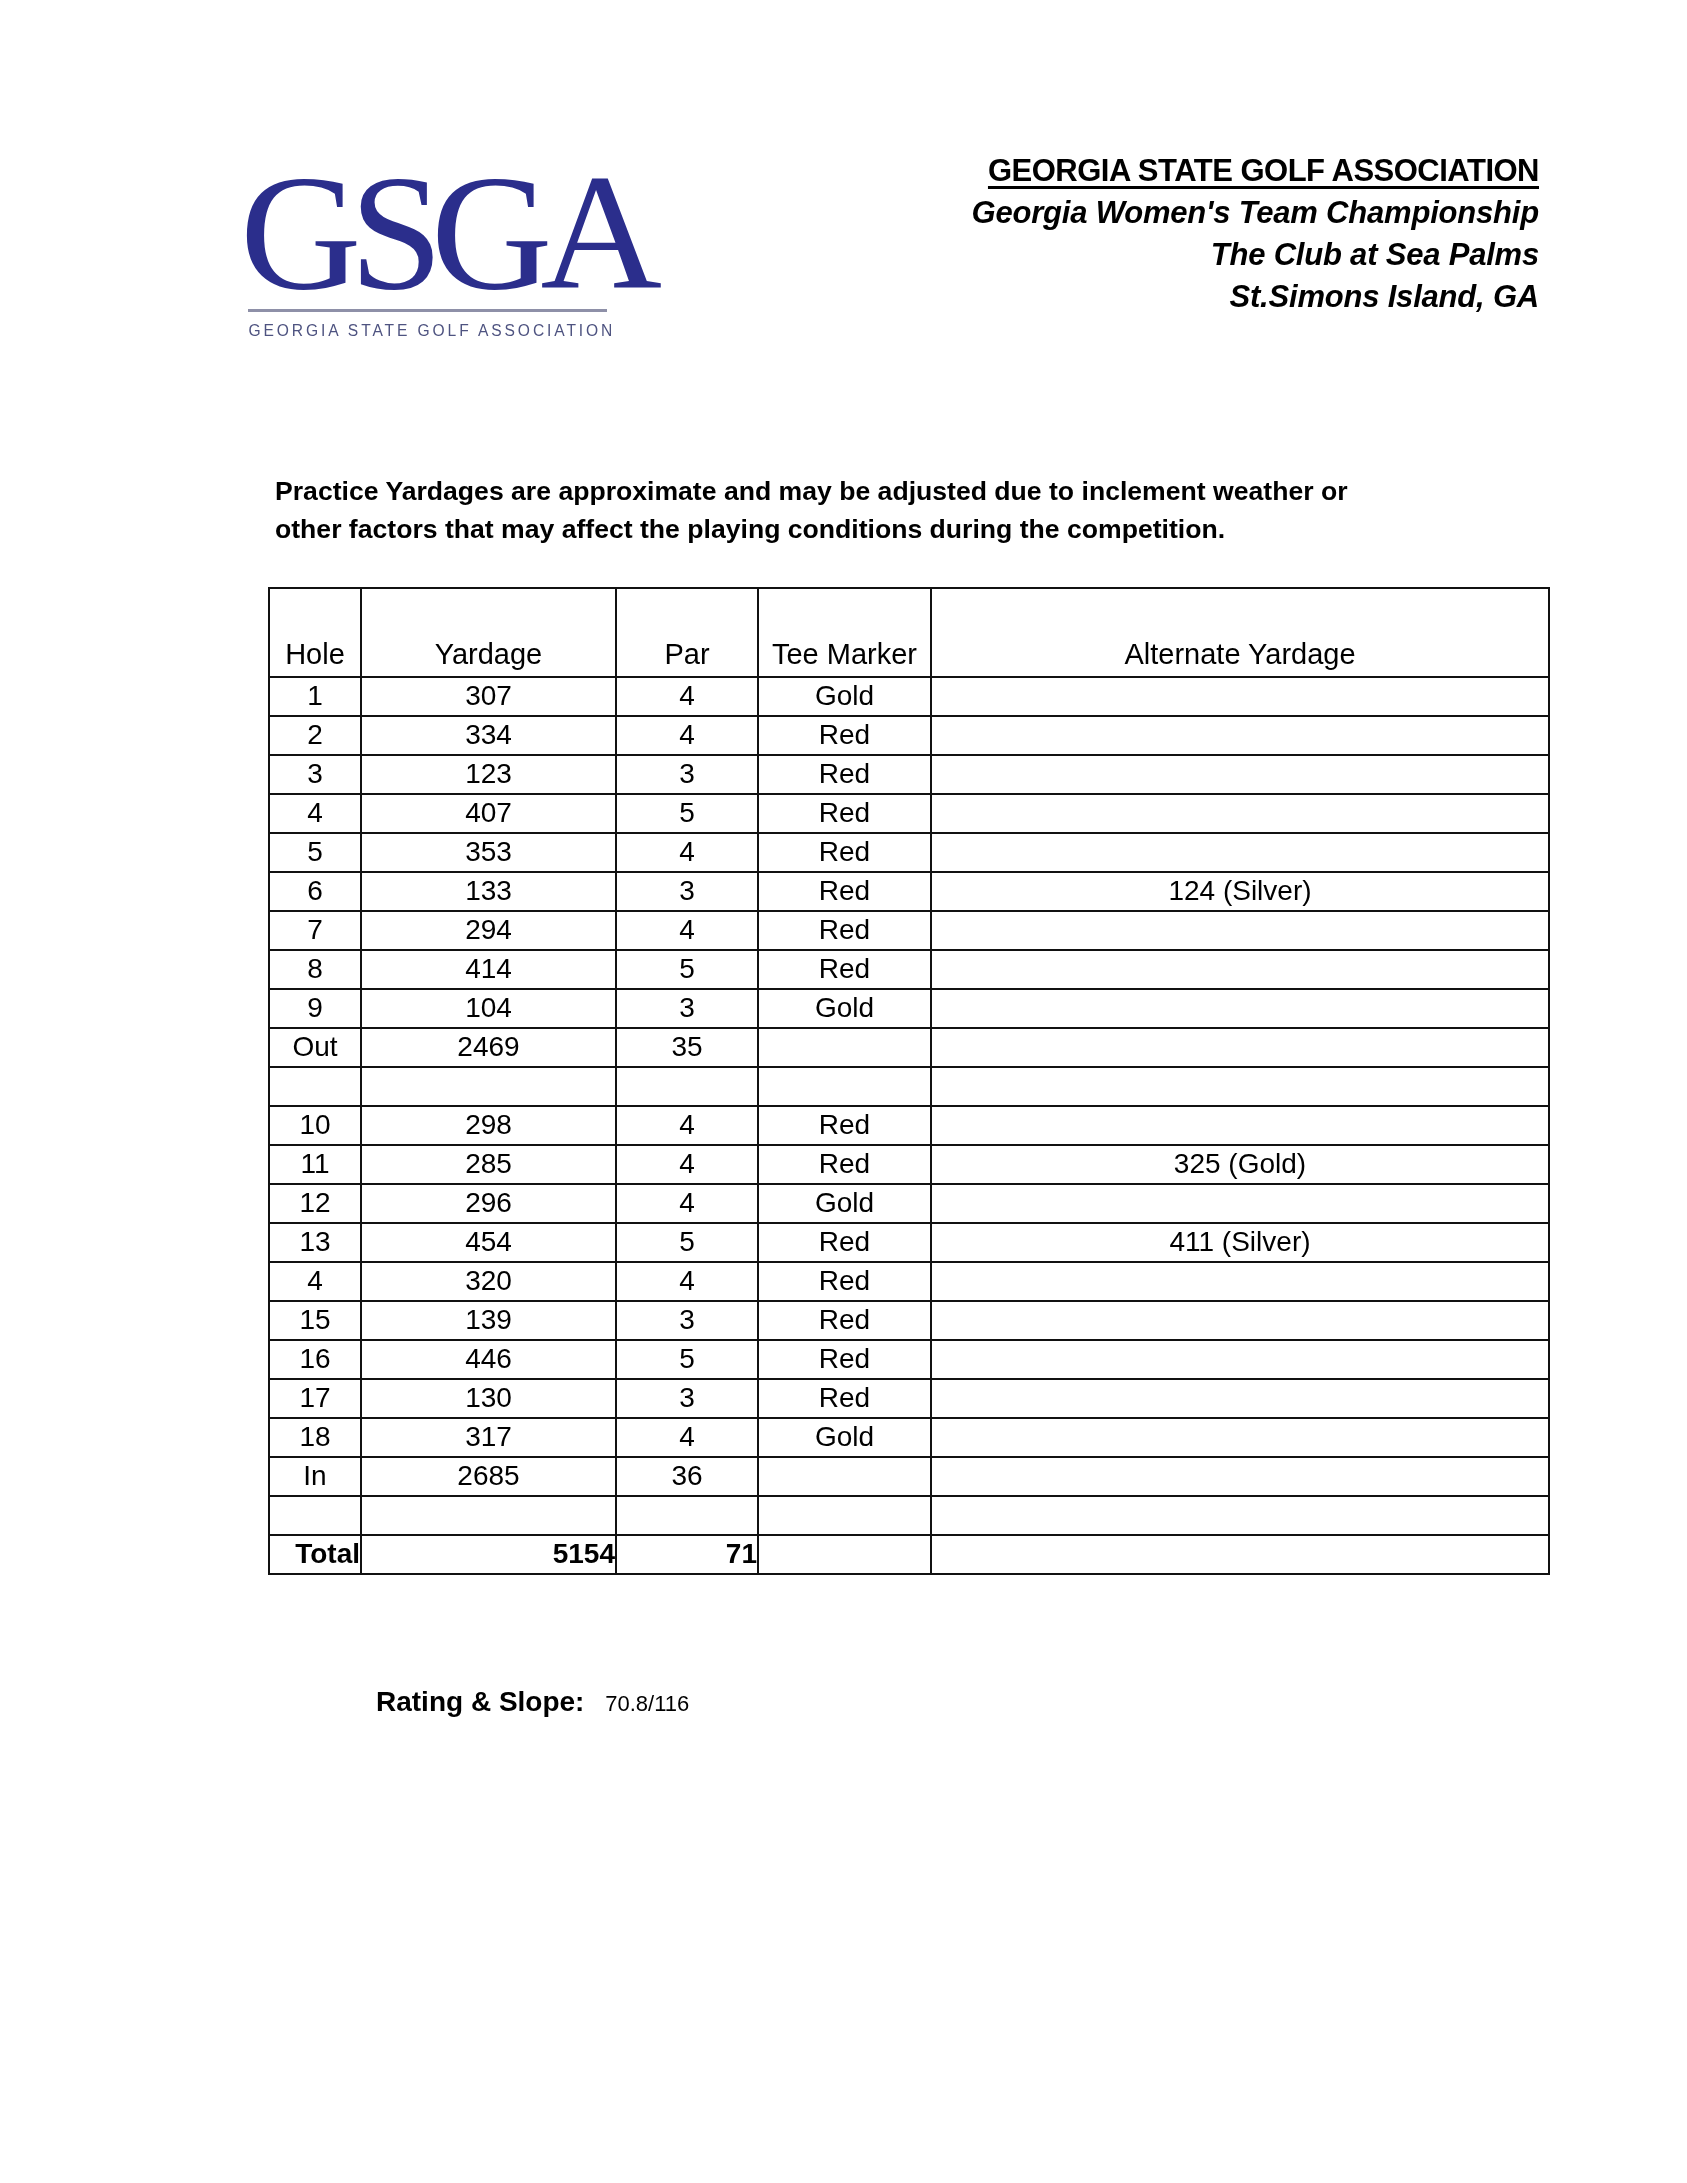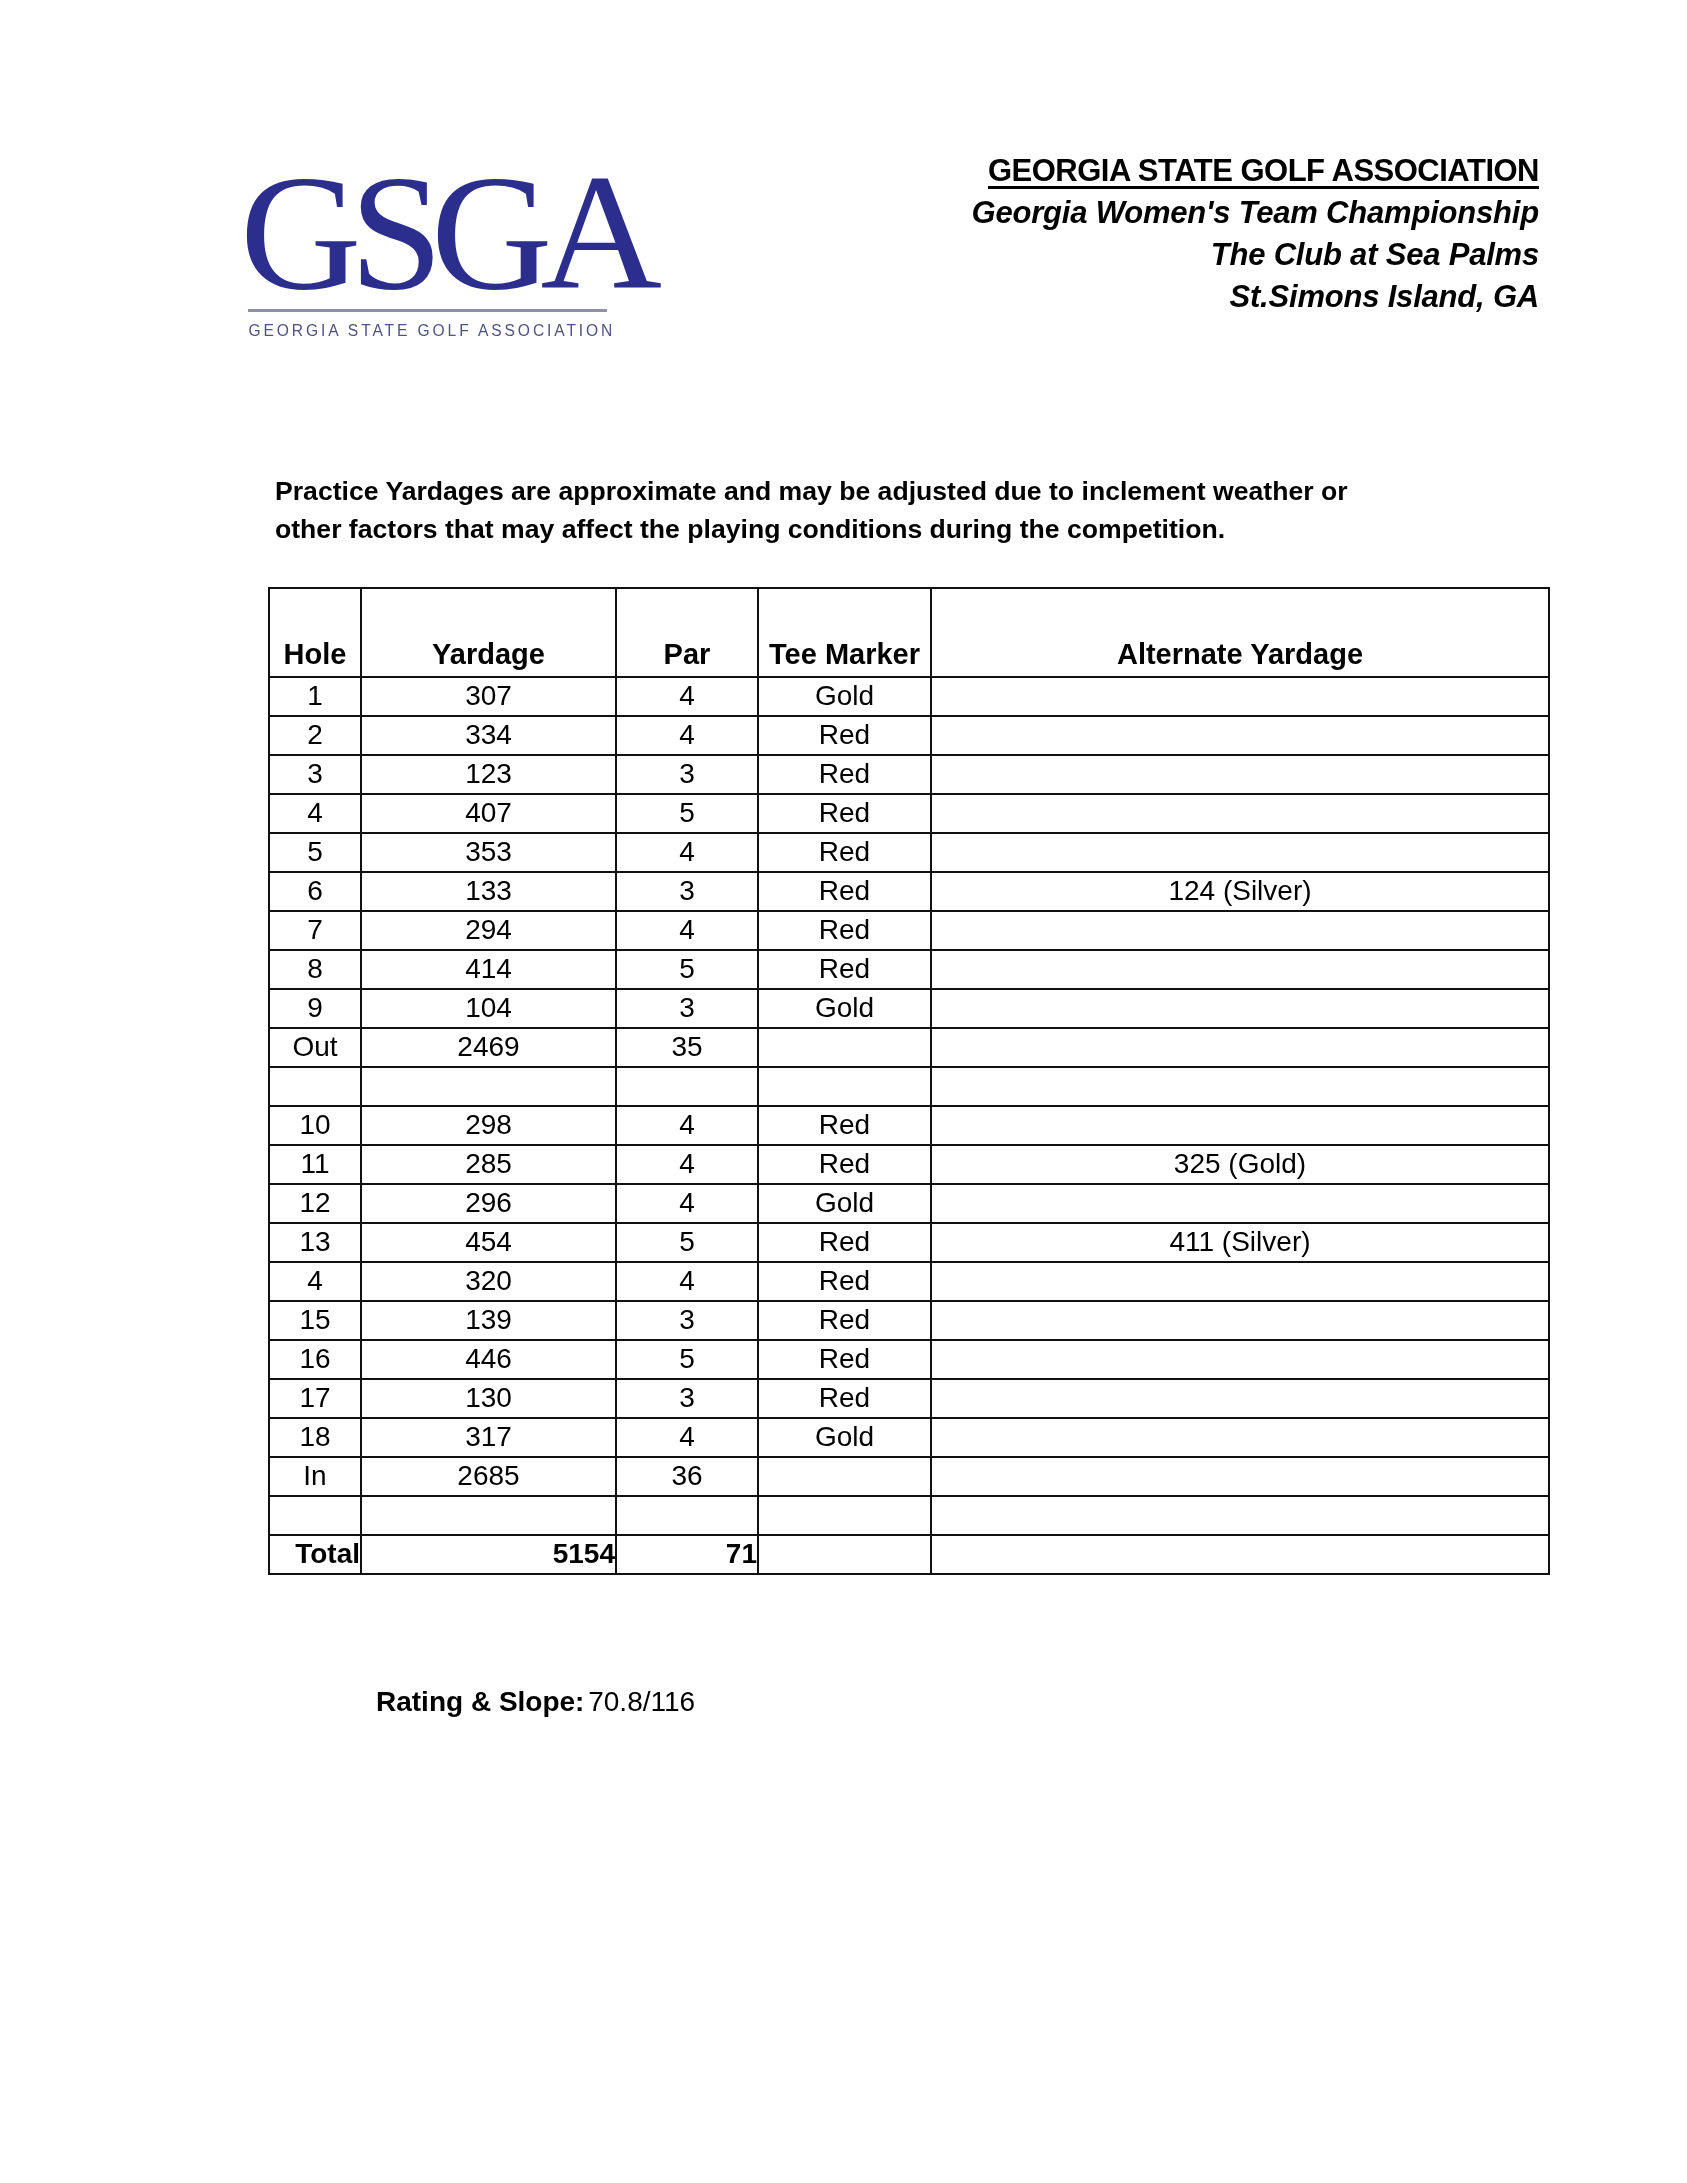--- a/index.html
+++ b/index.html
@@ -13,32 +13,32 @@
   .org-header { position: absolute; right: 148px; top: 150px; text-align: right; }
   .org-header .line { font-size: 31px; line-height: 42px; white-space: nowrap; }
   .org-header .org-name { font-weight: bold; text-decoration: underline; text-decoration-thickness: 2.5px; text-underline-offset: 5px; letter-spacing: -0.5px; }
   .org-header .italic { font-weight: bold; font-style: italic; letter-spacing: -0.2px; }
 
   .notice { position: absolute; left: 275px; top: 428px; font-size: 26.6px; font-weight: bold; line-height: 38px; margin-top: 44px; }
   .notice .nline { white-space: nowrap; display: block; }
 
   table.yardage { position: absolute; left: 268px; top: 587px; border-collapse: collapse; table-layout: fixed; width: 1280px; }
   table.yardage td, table.yardage th { border: 2.5px solid #111; padding: 0; text-align: center; font-size: 28px; line-height: 1; height: 37px; white-space: nowrap; overflow: hidden; }
-  table.yardage th { height: 80px; vertical-align: bottom; padding-bottom: 6.7px; font-weight: bold; font-size: 29px; }
+  table.yardage th { height: 80px; vertical-align: bottom; padding-bottom: 6.7px; font-weight: normal; font-size: 29px; }
   table.yardage td { vertical-align: middle; }
   table.yardage tr.total td { font-weight: bold; text-align: right; }
   col.c-hole { width: 92px; }
   col.c-yard { width: 255px; }
   col.c-par { width: 142px; }
   col.c-tee { width: 173px; }
   col.c-alt { width: 618px; }
 
   .rating { position: absolute; left: 376px; top: 1686px; white-space: nowrap; }
   .rating .r-label { font-weight: bold; font-size: 28px; }
-  .rating .r-value { font-size: 28px; }
+  .rating .r-value { font-size: 22px; margin-left: 17px; }
 </style>
 </head>
 <body>
 
 <div class="logo">
   <div class="logo-letters">GSGA</div>
   <div class="logo-rule"></div>
   <div class="logo-sub">GEORGIA STATE GOLF ASSOCIATION</div>
 </div>
 

